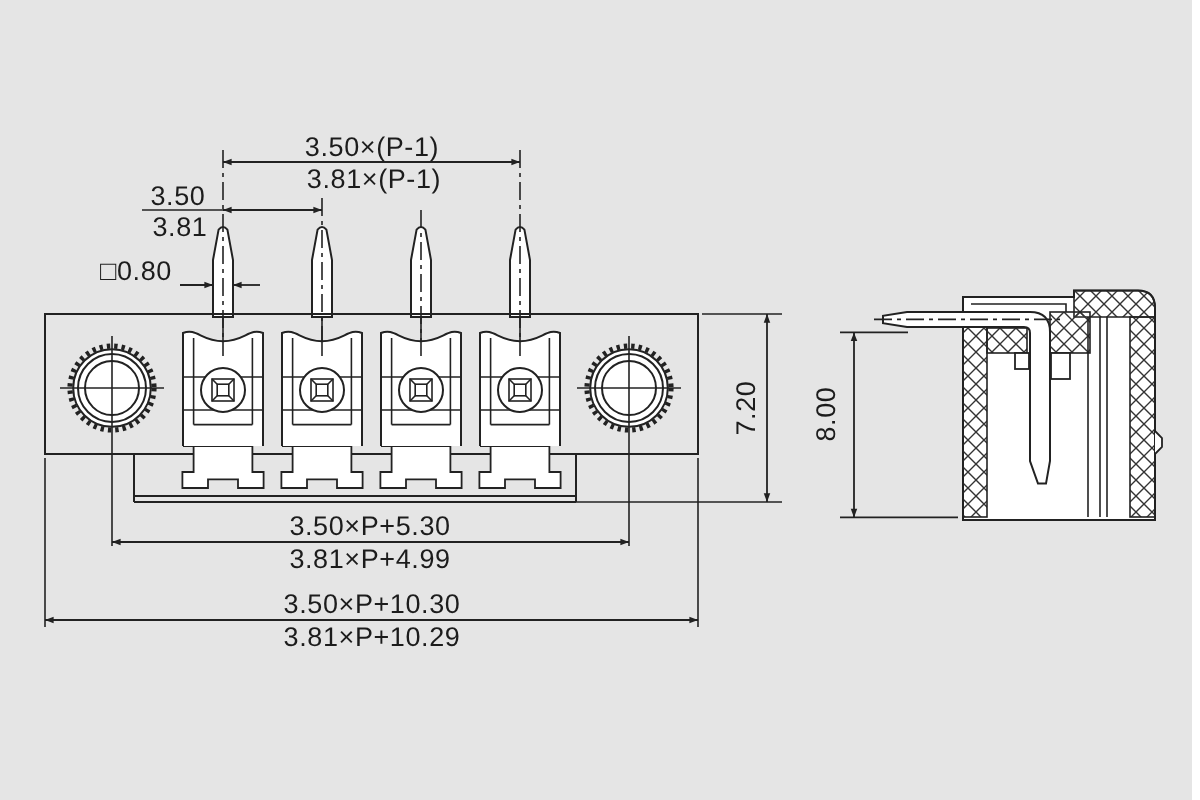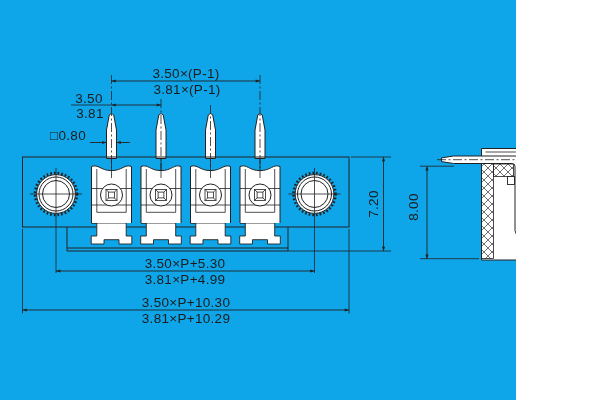--- a/index.html
+++ b/index.html
@@ -1,16 +1,16 @@
 <!DOCTYPE html>
 <html><head>
 <meta charset="utf-8">
 <style>
   html,body{margin:0;padding:0;background:#ffffff;}
-  #stage{position:relative;width:516px;height:400px;background:#0ea5e9;overflow:hidden;
+  #stage{position:relative;width:596px;height:400px;background:#e5e5e5;overflow:hidden;
          font-family:"Liberation Sans", sans-serif;text-decoration:underline;}
   svg{position:absolute;left:0;top:0;}
   .ln{stroke:#222222;stroke-width:1;fill:none;}
   .thin{stroke:#222222;stroke-width:0.8;fill:none;}
   .wh{fill:#ffffff;stroke:#222222;stroke-width:1;}
   .whthin{fill:#ffffff;stroke:#222222;stroke-width:0.9;}
   .cl{stroke:#222222;stroke-width:0.8;fill:none;stroke-dasharray:9 2.5 2 2.5;}
   .dim{stroke:#222222;stroke-width:0.9;fill:none;}
   .ext{stroke:#222222;stroke-width:0.8;fill:none;}
   .teeth{stroke:#222222;stroke-width:2.6;fill:none;stroke-dasharray:1.7 2.0;}

